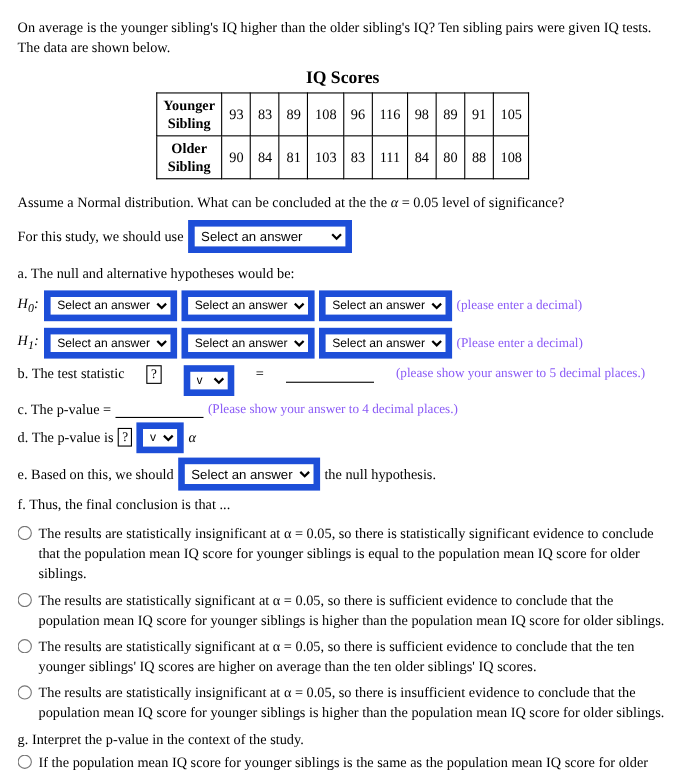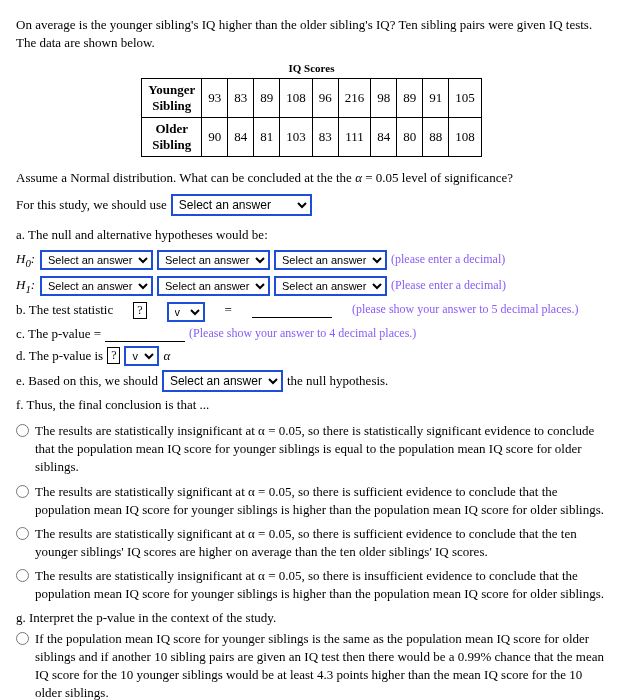--- a/index.html
+++ b/index.html
@@ -13,21 +13,21 @@
       min-height: 700px;
     }
     .intro-text {
       margin-bottom: 10px;
       line-height: 1.4;
     }
     .table-title {
       text-align: center;
       font-weight: bold;
       margin-bottom: 4px;
-      font-size: 11px;
+      font-size: 16px;
     }
     .iq-table {
       border-collapse: collapse;
       margin: 0 auto 12px auto;
     }
     .iq-table th, .iq-table td {
       border: 1px solid #000;
       padding: 3px 6px;
       text-align: center;
       font-size: 13px;
@@ -58,21 +58,21 @@
       margin-bottom: 6px;
       flex-wrap: wrap;
     }
     .hypothesis-label {
       font-style: italic;
       min-width: 20px;
     }
     select {
       font-size: 12px;
       padding: 1px 2px;
-      border: 2px solid #1d4ed8;
+      border: 6px solid #1d4ed8;
       background: #fff;
       cursor: pointer;
     }
     .decimal-hint {
       font-size: 12px;
       color: #8b5cf6;
     }
     .test-stat-row {
       display: flex;
       align-items: flex-start;
@@ -139,21 +139,21 @@
   <div class="table-title">IQ Scores</div>
   <table class="iq-table">
     <tbody>
         <tr>
       <th>Younger<br>Sibling</th>
       <td>93</td>
       <td>83</td>
       <td>89</td>
       <td>108</td>
       <td>96</td>
-      <td>216</td>
+      <td>116</td>
       <td>98</td>
       <td>89</td>
       <td>91</td>
       <td>105</td>
     </tr>
     <tr>
       <th>Older<br>Sibling</th>
       <td>90</td>
       <td>84</td>
       <td>81</td>

